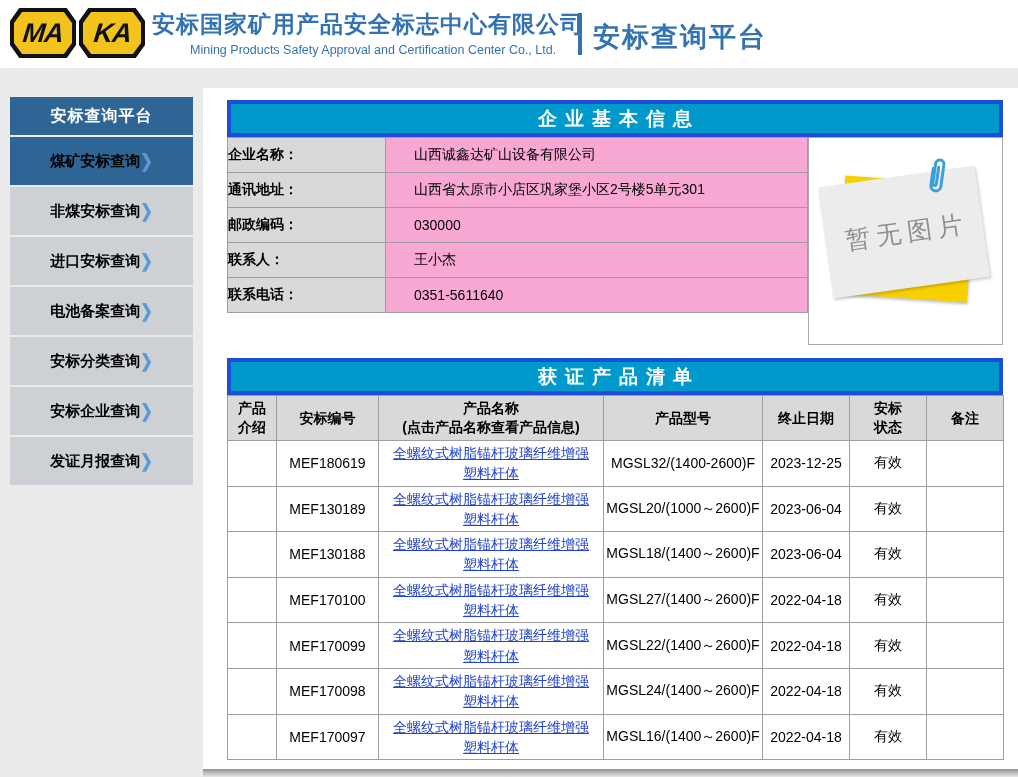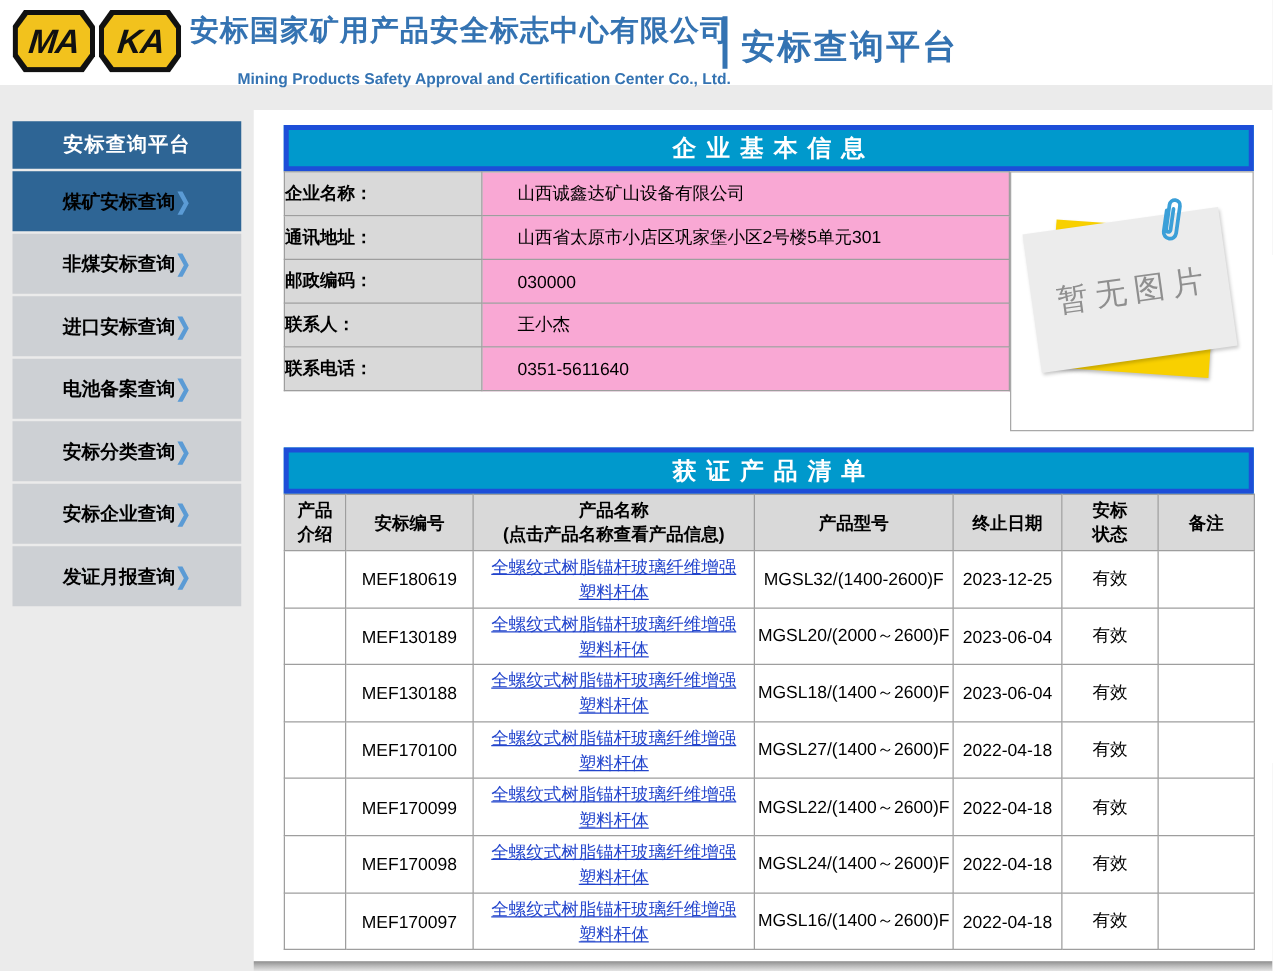--- a/index.html
+++ b/index.html
@@ -28,21 +28,21 @@
     clip-path:polygon(14% 0,86% 0,100% 26%,100% 74%,86% 100%,14% 100%,0 74%,0 26%);
     display:flex; align-items:center; justify-content:center;
   }
   .badge { background:#111; }
   .badge-inner span {
     font-size:27px; font-weight:bold; font-style:italic; color:#111;
     letter-spacing:-1px; transform:skewX(-6deg);
   }
   .org-names { position:absolute; left:152px; top:9px; color:#3473b2; }
   .org-zh { font-size:23px; font-weight:bold; letter-spacing:1px; }
-  .org-en { font-size:12.5px; font-weight:bold; margin-top:16px;padding-left:38px; }
+  .org-en { font-size:12.5px; font-weight:normal; margin-top:3px;padding-left:38px; }
   .hdr-divider { position:absolute; left:578px; top:13px; width:4px; height:42px; background:#3473b2; }
   .platform-title { position:absolute; left:593px; top:19px; font-size:27px; font-weight:bold; color:#3473b2; letter-spacing:2px; }
 
   
   .sidebar { position:absolute; left:10px; top:97px; width:183px; }
   .sb-header {
     height:38px; background:#2e6595; color:#ffffff;
     font-size:16px; font-weight:bold; letter-spacing:1px;
     display:flex; align-items:center; justify-content:center;
     margin-bottom:2px;
@@ -250,21 +250,21 @@
             <td class="c-name"><a class="plink">全螺纹式树脂锚杆玻璃纤维增强塑料杆体</a></td>
             <td class="c-model">MGSL32/(1400-2600)F</td>
             <td class="c-date">2023-12-25</td>
             <td class="c-status">有效</td>
             <td class="c-remark"></td>
           </tr>
           <tr>
             <td class="c-intro"></td>
             <td class="c-code">MEF130189</td>
             <td class="c-name"><a class="plink">全螺纹式树脂锚杆玻璃纤维增强塑料杆体</a></td>
-            <td class="c-model">MGSL20/(2000～2600)F</td>
+            <td class="c-model">MGSL20/(1000～2600)F</td>
             <td class="c-date">2023-06-04</td>
             <td class="c-status">有效</td>
             <td class="c-remark"></td>
           </tr>
           <tr>
             <td class="c-intro"></td>
             <td class="c-code">MEF130188</td>
             <td class="c-name"><a class="plink">全螺纹式树脂锚杆玻璃纤维增强塑料杆体</a></td>
             <td class="c-model">MGSL18/(1400～2600)F</td>
             <td class="c-date">2023-06-04</td>

